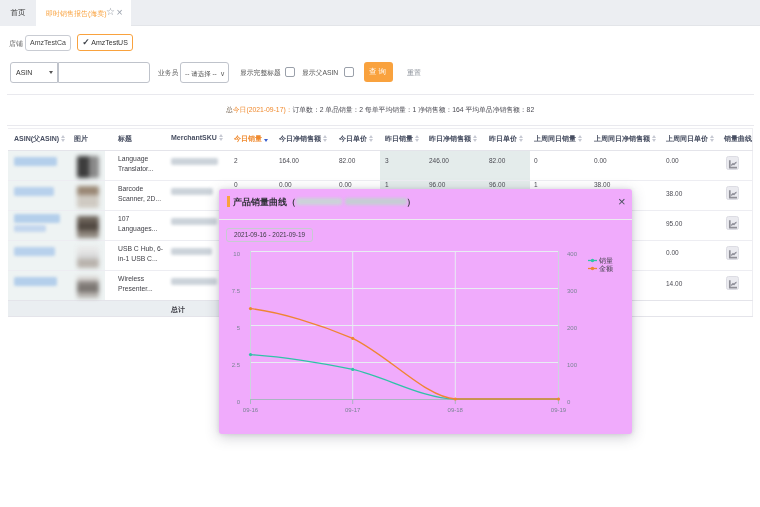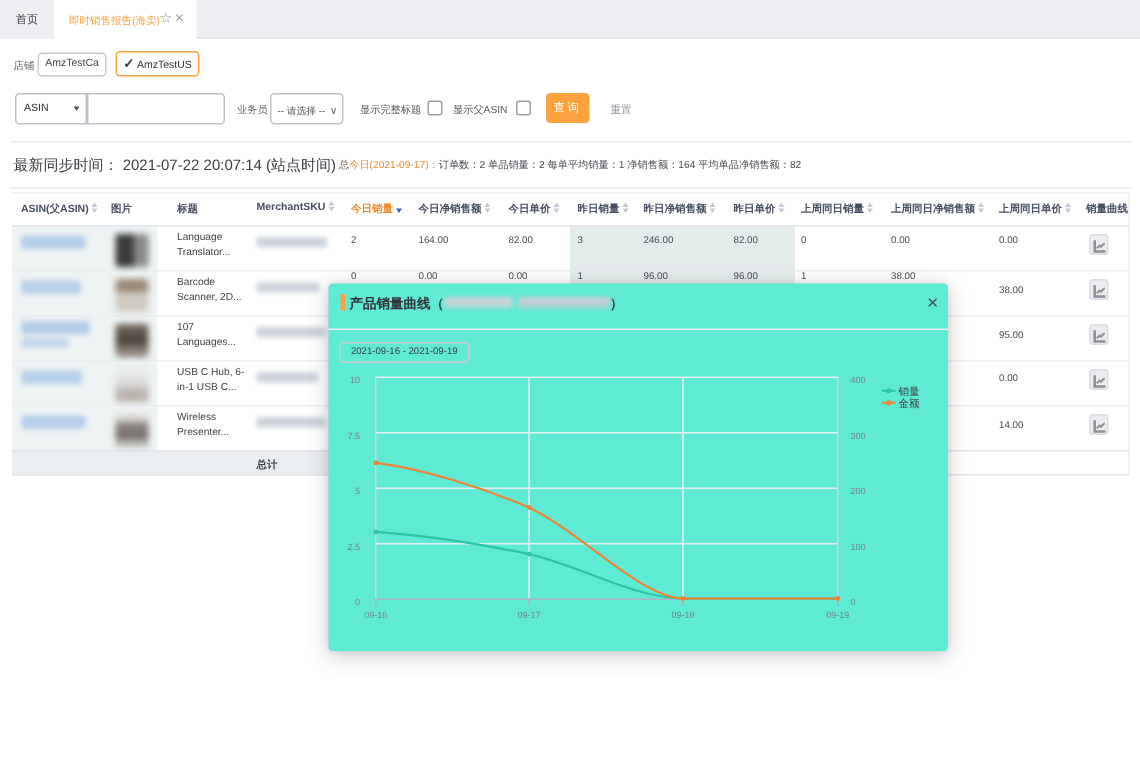--- a/index.html
+++ b/index.html
@@ -47,21 +47,20 @@
   </div>
   <div class="abs" style="left:240px; top:68px; font-size:6.8px; color:#555;">显示完整标题</div>
   <div class="abs" style="left:285px; top:67px; width:10px; height:10px; border:1px solid #9aa0aa; border-radius:2px; background:#fff;"></div>
   <div class="abs" style="left:302px; top:68px; font-size:6.8px; color:#555;">显示父ASIN</div>
   <div class="abs" style="left:344px; top:67px; width:10px; height:10px; border:1px solid #9aa0aa; border-radius:2px; background:#fff;"></div>
   <div class="abs" style="left:364px; top:62px; width:29px; height:20px; background:#f9a23e; border-radius:3px; color:#fff; font-size:7.5px; text-align:center; line-height:20px; letter-spacing:2px;">查询</div>
   <div class="abs" style="left:407px; top:68px; font-size:7px; color:#8a8f98;">重置</div>
 
   <div class="abs" style="left:7px; top:94px; width:747px; height:1px; background:#e9e9ee;"></div>
   <div class="abs" style="left:7px; top:125px; width:747px; height:1px; background:#e9e9ee;"></div>
-  <div class="abs" style="left:9px; top:103px; font-size:10px; color:#3c3c44;">最新同步时间： 2021-07-22 20:07:14 (站点时间)</div>
   <div class="abs" style="left:226px; top:105px; font-size:6.8px; color:#6b5b4a; white-space:nowrap;">总<span style="color:#f08a2e;">今日(2021-09-17)：</span><span style="color:#4a4a52;">订单数：2&nbsp;单品销量：2&nbsp;每单平均销量：1&nbsp;净销售额：164&nbsp;平均单品净销售额：82</span></div>
 
   <div class="abs" style="left:8px; top:128px; width:745px; height:189px; border-top:1px solid #eeeef2; border-right:1px solid #eeeef2;"></div>
 
   <div class="abs" style="left:8px; top:150px; width:97px; height:150px; background:#eef3f3;"></div>
   <div class="abs" style="left:380px; top:150px; width:150px; height:150px; background:#e4eceb;"></div>
   <div class="abs" style="left:8px; top:300px; width:292px; height:17px; background:#eaeef1;"></div>
 
   <div class="hdr" style="left:14px;">ASIN(父ASIN)<span class="carets"><i class="up"></i><i class="dn"></i></span></div>
   <div class="hdr" style="left:74px;">图片</div>
@@ -164,21 +163,21 @@
       </svg>
     </div>
   <div class="icbtn" style="top:276px;">
       <svg width="12" height="12" viewBox="0 0 12 12" style="position:absolute;left:0.5px;top:0.5px">
         <path d="M2.8,2.2 L2.8,9.7 L10,9.7" stroke="#8f8f97" stroke-width="1.7" fill="none"></path>
         <path d="M4.2,7.6 L6.0,5.7 L7.0,6.5 L8.9,4.4" stroke="#90909a" stroke-width="1.4" fill="none"></path>
         <path d="M9.7,3.5 L9.3,5.4 L8.1,4.5 Z" fill="#90909a"></path>
       </svg>
     </div>
 
-  <div class="abs" style="left:219px; top:189px; width:413px; height:245px; background:#5eead4; border-radius:3px; box-shadow:0 3px 14px rgba(60,60,80,0.25), 0 0 4px rgba(60,60,80,0.12);">
+  <div class="abs" style="left:219px; top:189px; width:413px; height:245px; background:#f0abfc; border-radius:3px; box-shadow:0 3px 14px rgba(60,60,80,0.25), 0 0 4px rgba(60,60,80,0.12);">
     <div style="position:absolute; left:8px; top:7px; width:2.5px; height:11px; background:#f9a23e;"></div>
     <div style="position:absolute; left:14px; top:7px; font-size:9px; font-weight:bold; color:#33333b;">产品销量曲线（<span class="blur" style="display:inline-block; width:46px; height:7px; background:#ccd2d9; vertical-align:0px;"></span>&nbsp;<span class="blur" style="display:inline-block; width:62px; height:7px; background:#c6cdd5; vertical-align:0px;"></span>）</div>
     <div style="position:absolute; left:399px; top:5px; font-size:13px; color:#4a505e;">×</div>
     <div style="position:absolute; left:0; top:30px; width:413px; height:1px; background:#ececf1;"></div>
     <div style="position:absolute; left:7px; top:39px; width:87px; height:14px; border:1px solid #c7cad2; border-radius:3px; font-size:6.4px; color:#3c3c44; text-align:center; line-height:12.5px;">2021-09-16 - 2021-09-19</div>
     <svg width="413" height="200" viewBox="0 0 413 200" style="position:absolute; left:0; top:55px;">
 
       <g stroke="#e8edf3" stroke-width="1">
         <line x1="31" y1="7.5" x2="339" y2="7.5"></line>
         <line x1="31" y1="44.5" x2="339" y2="44.5"></line>

